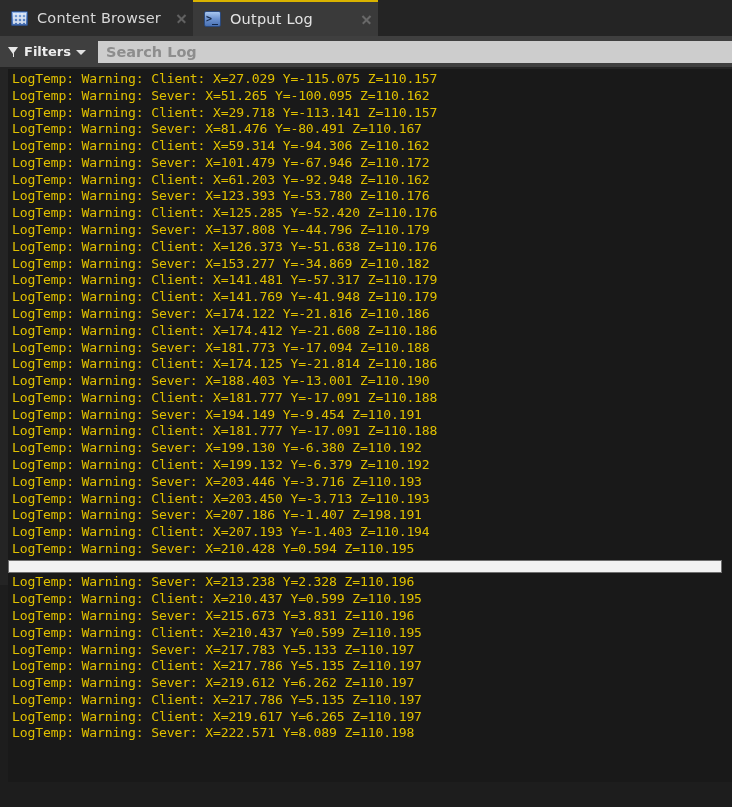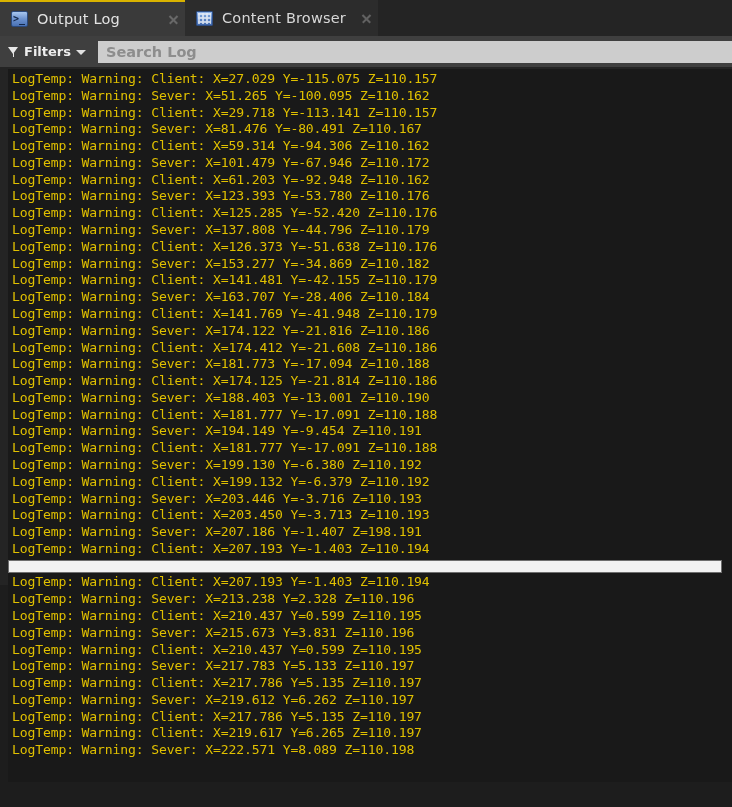--- a/index.html
+++ b/index.html
@@ -216,29 +216,29 @@
     border: 1px solid #6e6e6e;
     box-sizing: border-box;
     cursor: pointer;
   }
 </style>
 </head>
 <body>
 
 <div class="tabbar">
 
+  <div class="tab inactive">
+    <span class="icon-cb"></span>
+    <span class="tab-label">Content Browser</span>
+    <span class="tab-close"></span>
+  </div>
+
   <div class="tab active">
     <span class="icon-log"></span>
     <span class="tab-label">Output Log</span>
-    <span class="tab-close"></span>
-  </div>
-
-  <div class="tab inactive">
-    <span class="icon-cb"></span>
-    <span class="tab-label">Content Browser</span>
     <span class="tab-close"></span>
   </div>
 
   <div class="tabbar-filler"></div>
 </div>
 
 <div class="toolbar">
   <div class="filters-btn">
     <span class="funnel"></span>
     <span class="filters-label">Filters</span>
@@ -254,22 +254,21 @@
       <div class="log-line">LogTemp: Warning: Client: X=29.718 Y=-113.141 Z=110.157</div>
       <div class="log-line">LogTemp: Warning: Sever: X=81.476 Y=-80.491 Z=110.167</div>
       <div class="log-line">LogTemp: Warning: Client: X=59.314 Y=-94.306 Z=110.162</div>
       <div class="log-line">LogTemp: Warning: Sever: X=101.479 Y=-67.946 Z=110.172</div>
       <div class="log-line">LogTemp: Warning: Client: X=61.203 Y=-92.948 Z=110.162</div>
       <div class="log-line">LogTemp: Warning: Sever: X=123.393 Y=-53.780 Z=110.176</div>
       <div class="log-line">LogTemp: Warning: Client: X=125.285 Y=-52.420 Z=110.176</div>
       <div class="log-line">LogTemp: Warning: Sever: X=137.808 Y=-44.796 Z=110.179</div>
       <div class="log-line">LogTemp: Warning: Client: X=126.373 Y=-51.638 Z=110.176</div>
       <div class="log-line">LogTemp: Warning: Sever: X=153.277 Y=-34.869 Z=110.182</div>
-      <div class="log-line">LogTemp: Warning: Client: X=141.481 Y=-42.155 Z=110.179</div>
-      <div class="log-line">LogTemp: Warning: Sever: X=163.707 Y=-28.406 Z=110.184</div>
+      <div class="log-line">LogTemp: Warning: Client: X=141.481 Y=-57.317 Z=110.179</div>
       <div class="log-line">LogTemp: Warning: Client: X=141.769 Y=-41.948 Z=110.179</div>
       <div class="log-line">LogTemp: Warning: Sever: X=174.122 Y=-21.816 Z=110.186</div>
       <div class="log-line">LogTemp: Warning: Client: X=174.412 Y=-21.608 Z=110.186</div>
       <div class="log-line">LogTemp: Warning: Sever: X=181.773 Y=-17.094 Z=110.188</div>
       <div class="log-line">LogTemp: Warning: Client: X=174.125 Y=-21.814 Z=110.186</div>
       <div class="log-line">LogTemp: Warning: Sever: X=188.403 Y=-13.001 Z=110.190</div>
       <div class="log-line">LogTemp: Warning: Client: X=181.777 Y=-17.091 Z=110.188</div>
       <div class="log-line">LogTemp: Warning: Sever: X=194.149 Y=-9.454 Z=110.191</div>
       <div class="log-line">LogTemp: Warning: Client: X=181.777 Y=-17.091 Z=110.188</div>
       <div class="log-line">LogTemp: Warning: Sever: X=199.130 Y=-6.380 Z=110.192</div>

